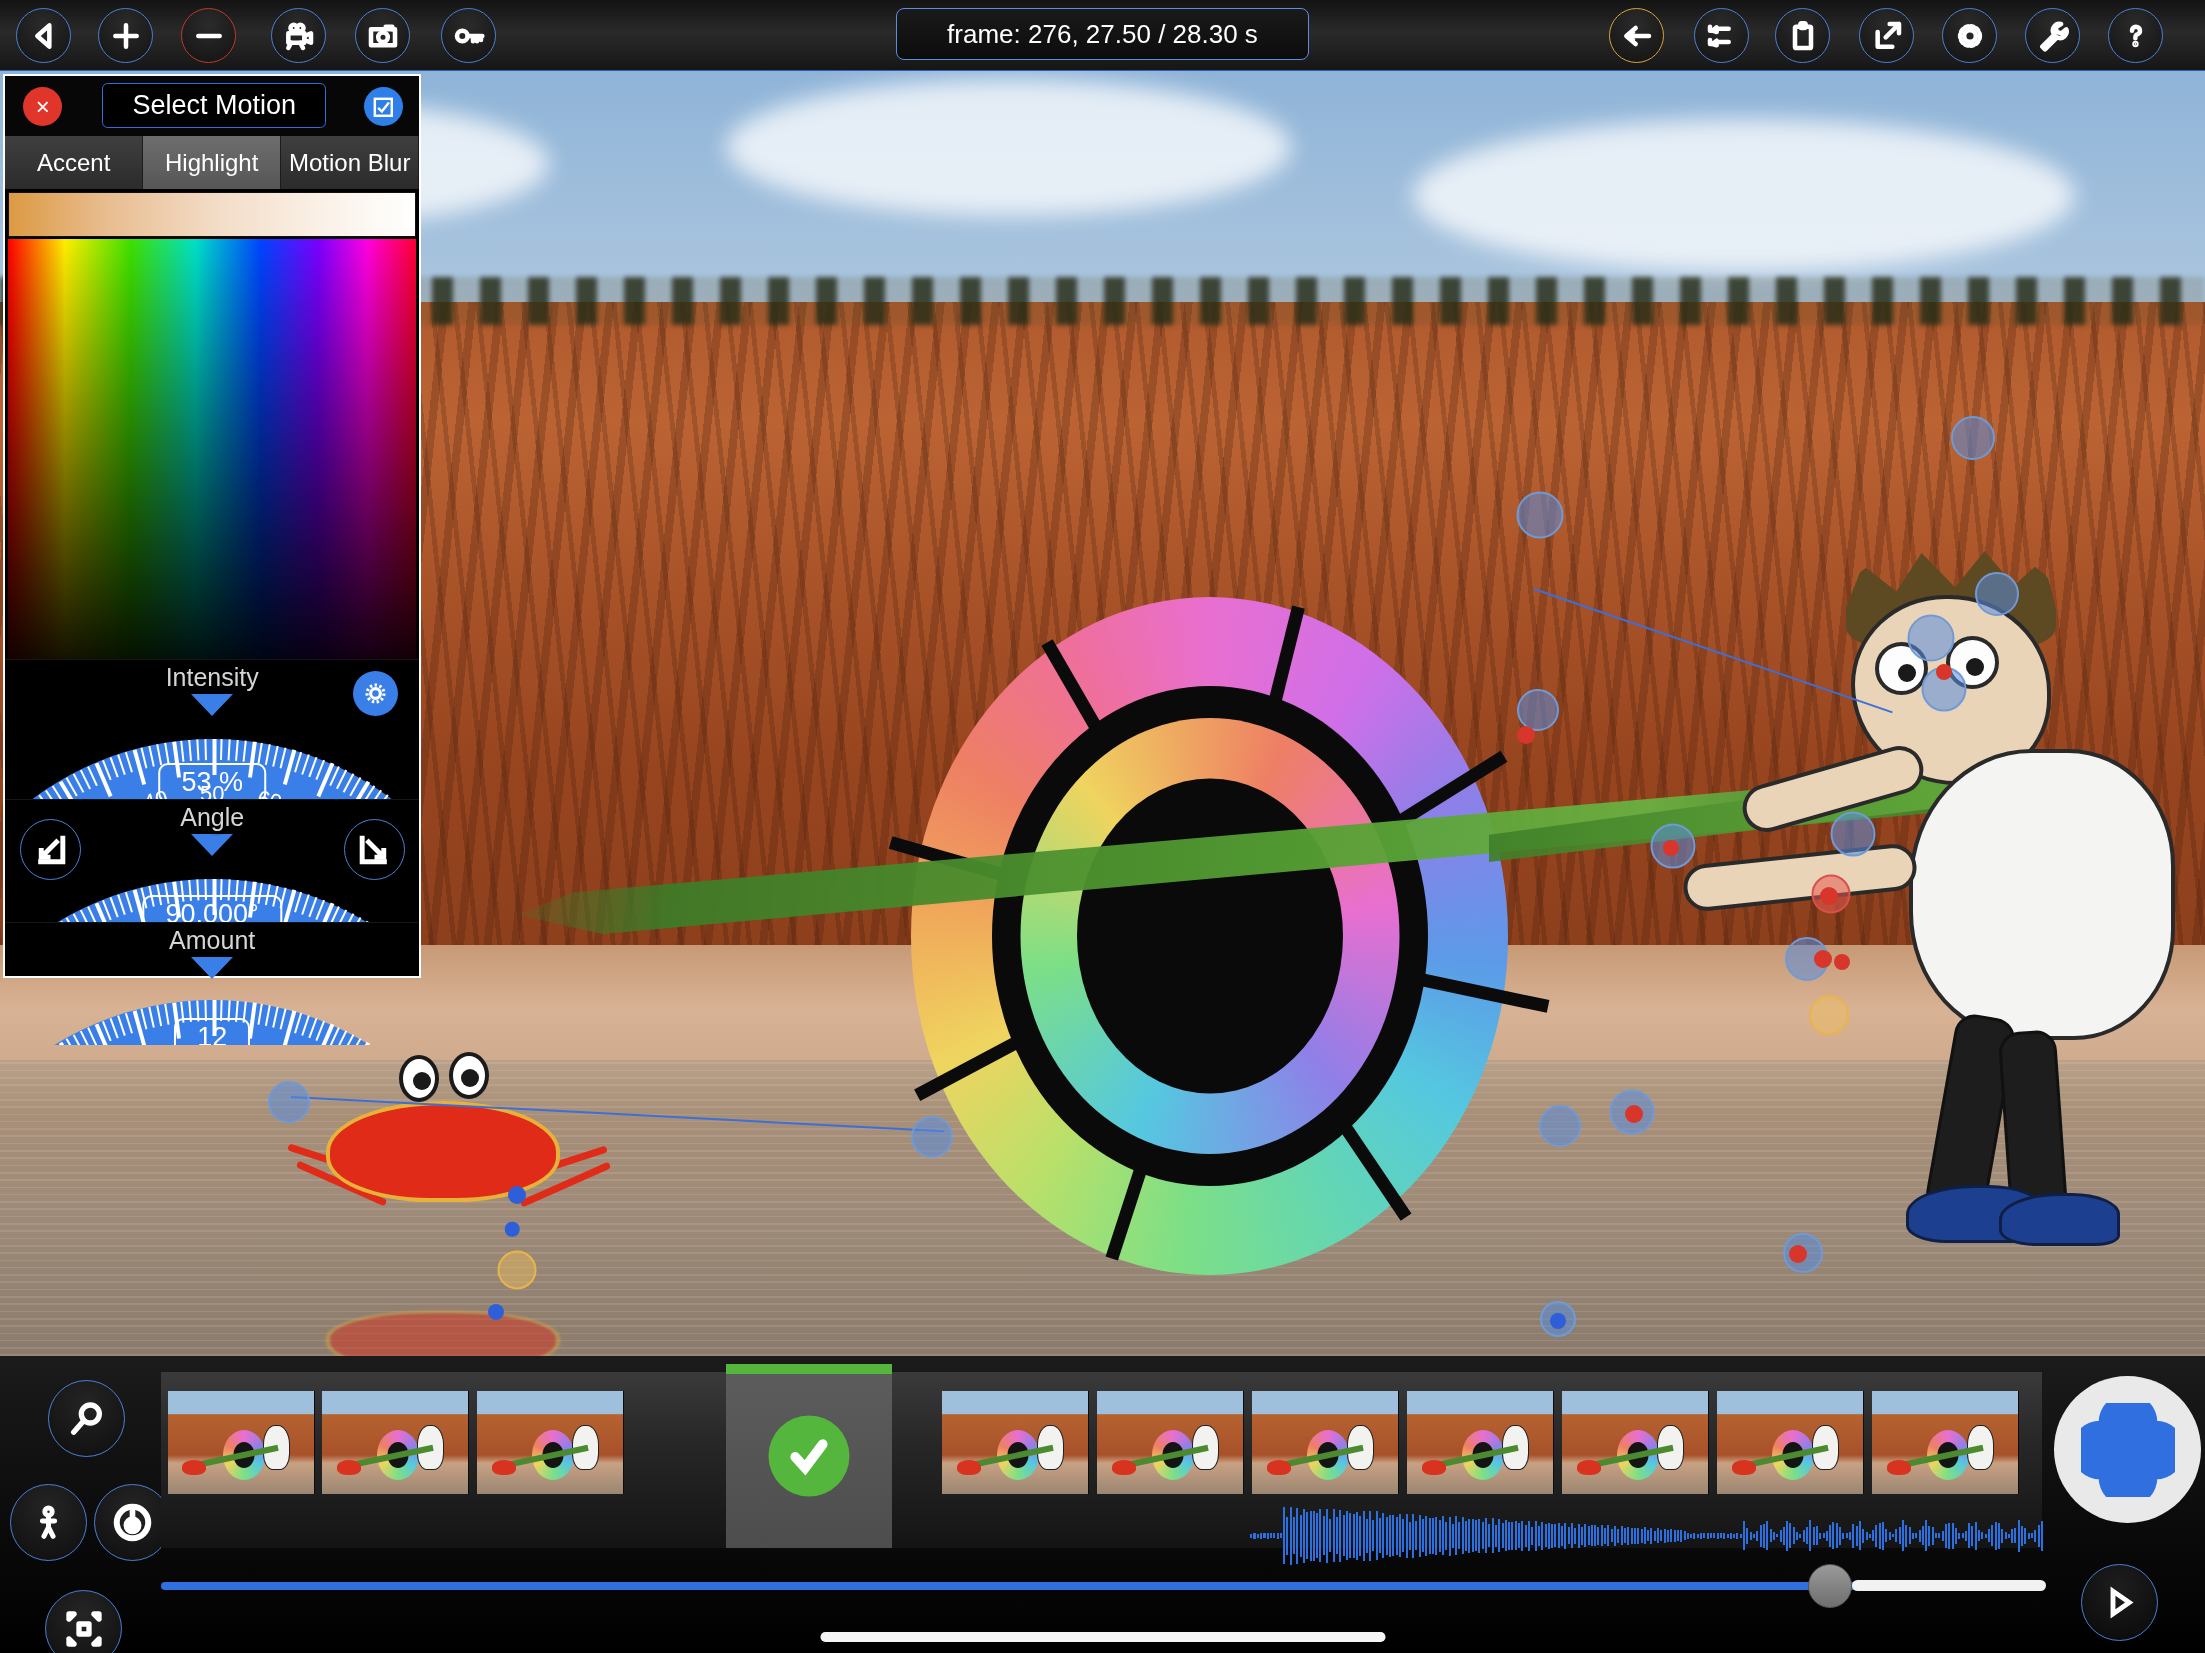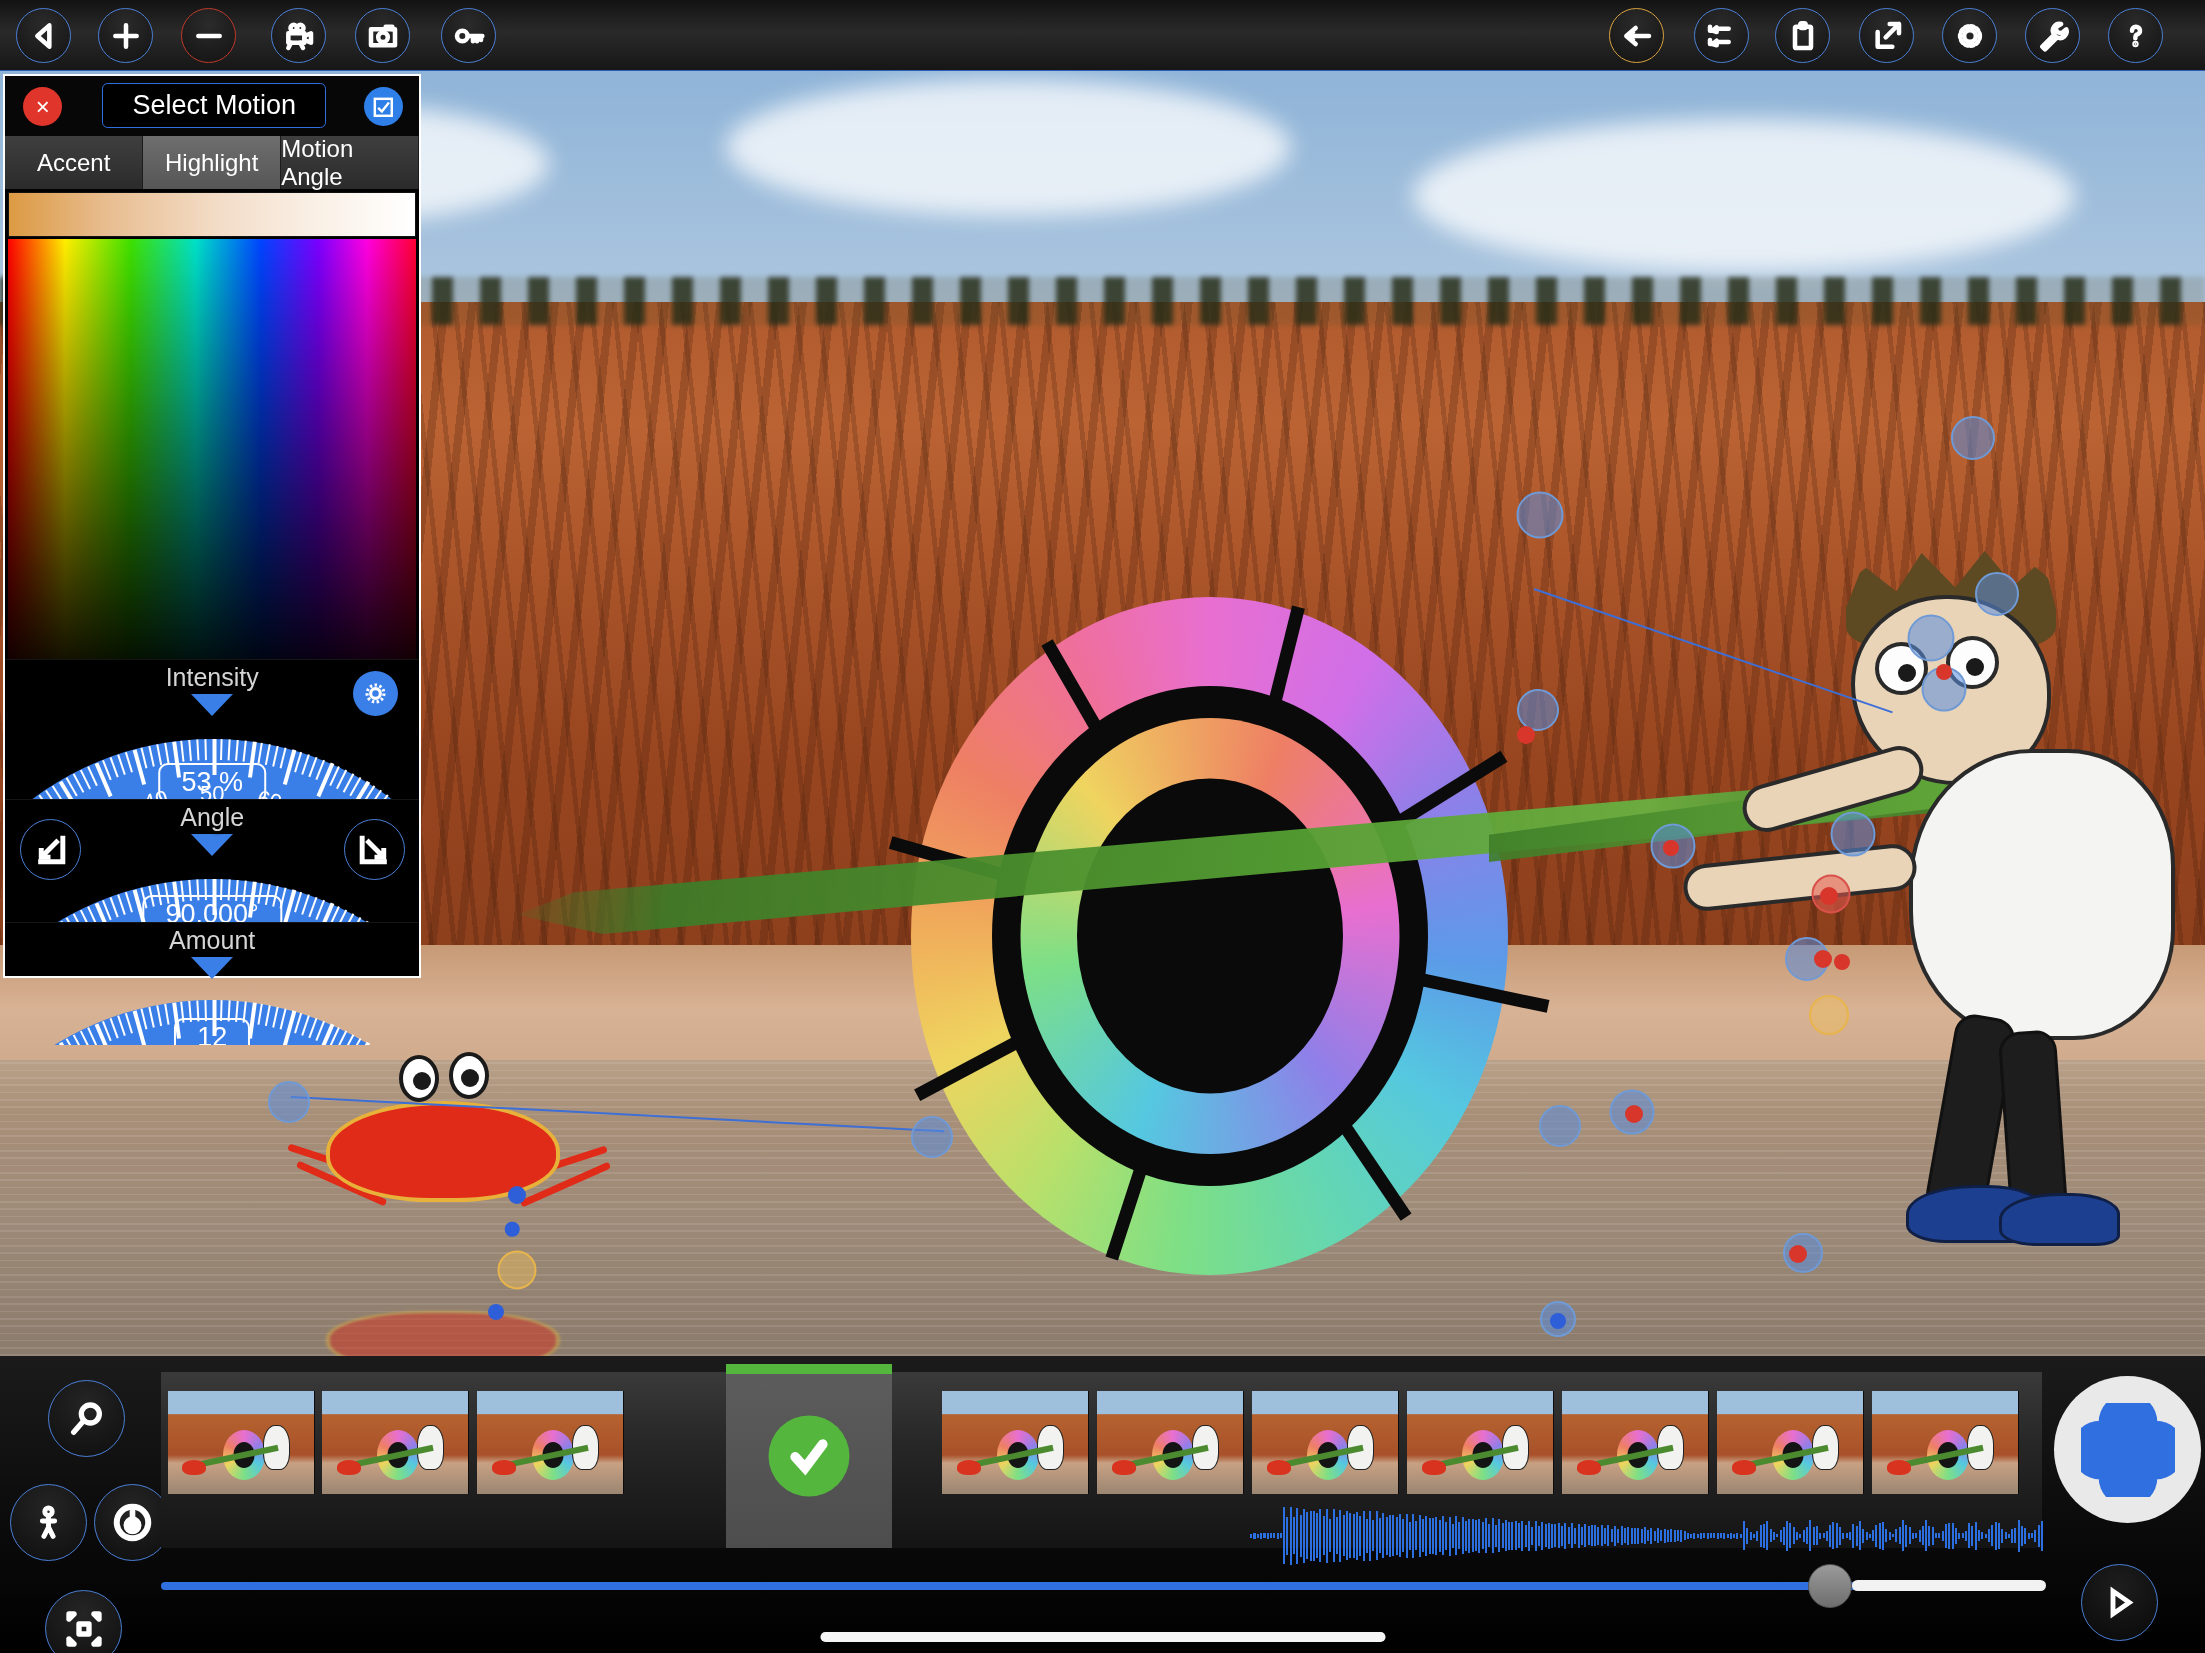--- a/index.html
+++ b/index.html
@@ -360,20 +360,21 @@
         <path d="M14 7 L14 5 L19 5 L19 7"></path>
         </svg>
     </div>
     <div class="tbtn" style="left:441px;">
       <svg viewBox="0 0 24 24">
         <circle cx="7" cy="12" r="4"></circle>
           <path d="M11 12 H22 M15 12 V16 M18 12 V16 M21 12 V15"></path>
         </svg>
     </div>
 
+    <div class="frame-chip">frame: 276, 27.50 / 28.30 s</div>
 
     <div class="tbtn amber" style="left:1609px;">
       <svg viewBox="0 0 24 24">
           <path d="M21 12 H5 M11 6 L4 12 L11 18 M9 9 L5 12 L9 15"></path>
         </svg>
     </div>
     <div class="tbtn" style="left:1694px;">
       <svg viewBox="0 0 24 24">
         <path d="M3 5 L3 8 L5 8 L8 5.5 L8 9 L5 8"></path>
           <path d="M10 6.5 H17"></path>
@@ -421,21 +422,21 @@
         <svg viewBox="0 0 24 24">
           <rect x="3" y="3" width="18" height="18"></rect>
             <path d="M6.5 12.5 L10.5 16.5 L18 7"></path>
           </svg>
       </div>
     </div>
 
     <div class="tabs">
       <div class="tab">Accent</div>
       <div class="tab active">Highlight</div>
-      <div class="tab">Motion Angle</div>
+      <div class="tab">Motion Blur</div>
     </div>
 
     <div class="swatch-bar"></div>
     <div class="hue-field"></div>
 
     <div class="dial-sec" style="height:140px;">
       <div class="dial-label">Intensity</div>
       <div class="caret"></div>
       <div class="proto" id="proto-intensity" style="top:79px;">
           <div class="tick" style="transform: rotate(-35.65deg);"></div>

